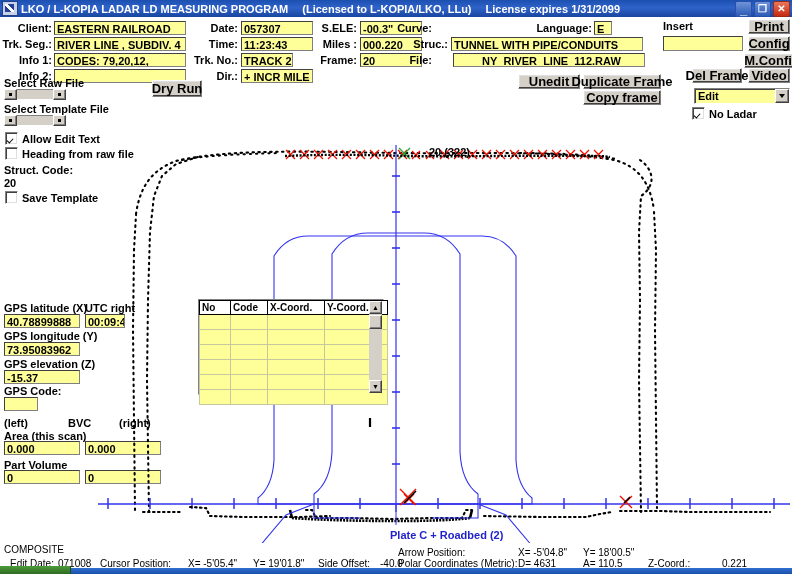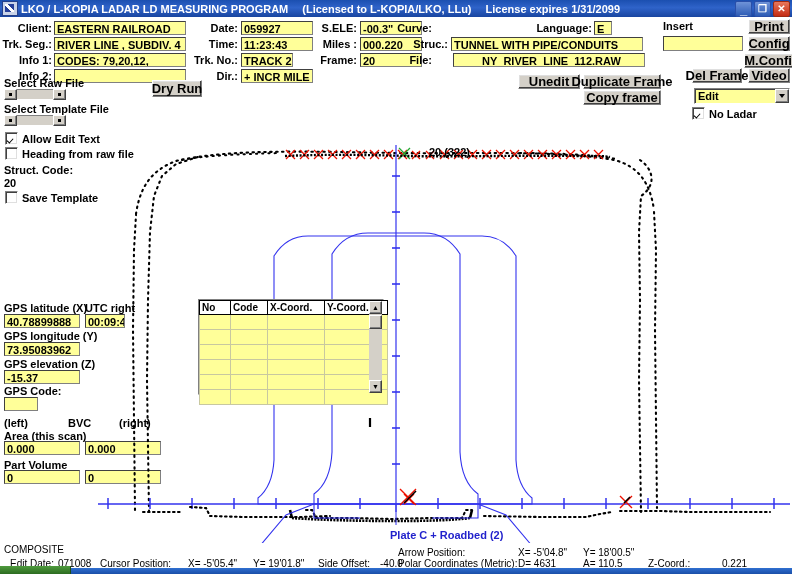--- a/index.html
+++ b/index.html
@@ -143,21 +143,21 @@
       <span class="lbl hlab" style="width:52px;">Info 1:</span>
       <span class="fld" style="width:132px;margin-left:2px;">CODES: 79,20,12,</span>
     </div>
     <div class="hrow" style="left:0px;top:50px;">
       <span class="lbl hlab" style="width:52px;">Info 2:</span>
       <span class="fld" style="width:132px;margin-left:2px;"></span>
     </div>
 
     <div class="hrow" style="left:186px;top:2px;">
       <span class="lbl hlab" style="width:52px;">Date:</span>
-      <span class="fld" style="width:72px;margin-left:3px;">059927</span>
+      <span class="fld" style="width:72px;margin-left:3px;">057307</span>
     </div>
     <div class="hrow" style="left:186px;top:18px;">
       <span class="lbl hlab" style="width:52px;">Time:</span>
       <span class="fld" style="width:72px;margin-left:3px;">11:23:43</span>
     </div>
     <div class="hrow" style="left:186px;top:34px;">
       <span class="lbl hlab" style="width:52px;">Trk. No.:</span>
       <span class="fld" style="width:52px;margin-left:3px;">TRACK 2</span>
     </div>
     <div class="hrow" style="left:186px;top:50px;">

